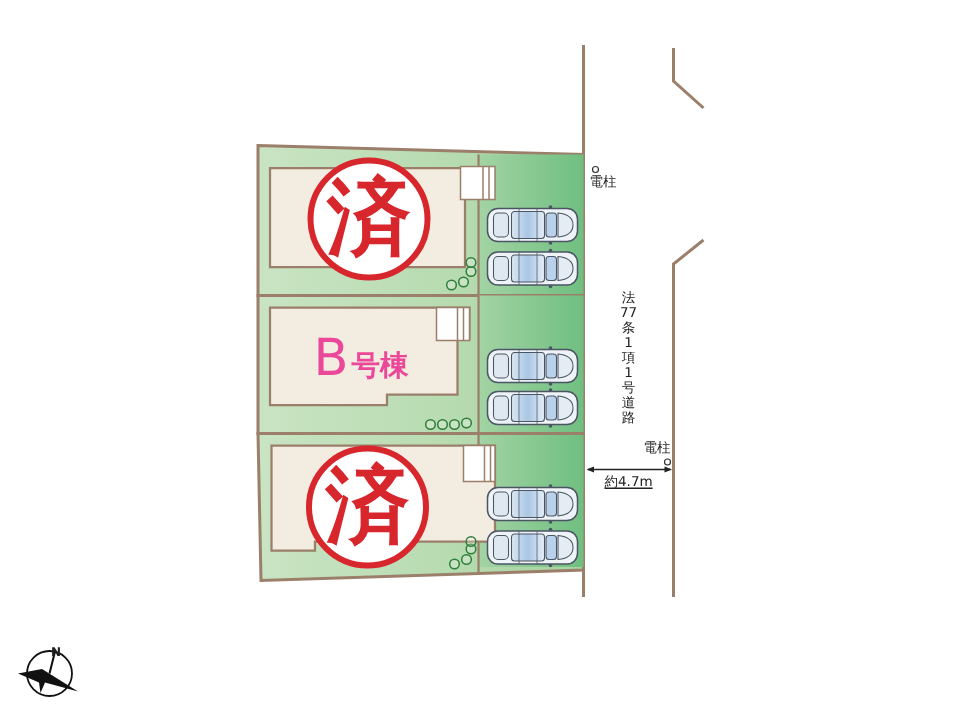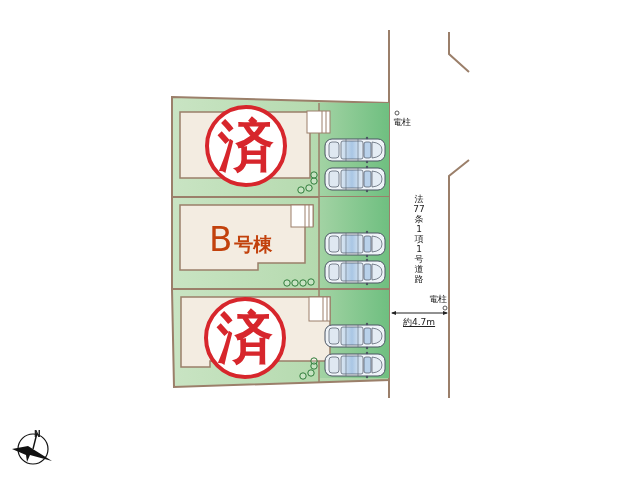--- a/index.html
+++ b/index.html
@@ -1,21 +1,21 @@
 <!DOCTYPE html>
 <html><head>
 <meta charset="utf-8">
 <style>
   html, body { margin:0; padding:0; }
   body { width:640px; height:480px; position:relative; background:#ffffff; overflow:hidden;
          font-family:"DejaVu Sans", sans-serif; }
   svg { position:absolute; left:0; top:0; }
   .lbl { position:absolute; color:#222; font-size:9px; line-height:1; }
   .road-label { position:absolute; font-size:9px; color:#222; text-align:center; line-height:10px; width:14px; }
-  .building-label { position:absolute; color:#c2410c; }
+  .building-label { position:absolute; color:#ec4899; }
   .sold-text { position:absolute; color:#d7262c; font-weight:bold; font-family:"DejaVu Sans", sans-serif; }
 </style>
 </head>
 <body>
 
 <svg width="640" height="480" viewBox="0 0 640 480">
   <defs>
     <linearGradient id="lotGrad" x1="0" y1="0" x2="1" y2="0">
       <stop offset="0" stop-color="#c9e4c3"></stop>
       <stop offset="0.6" stop-color="#b7dbb1"></stop>

